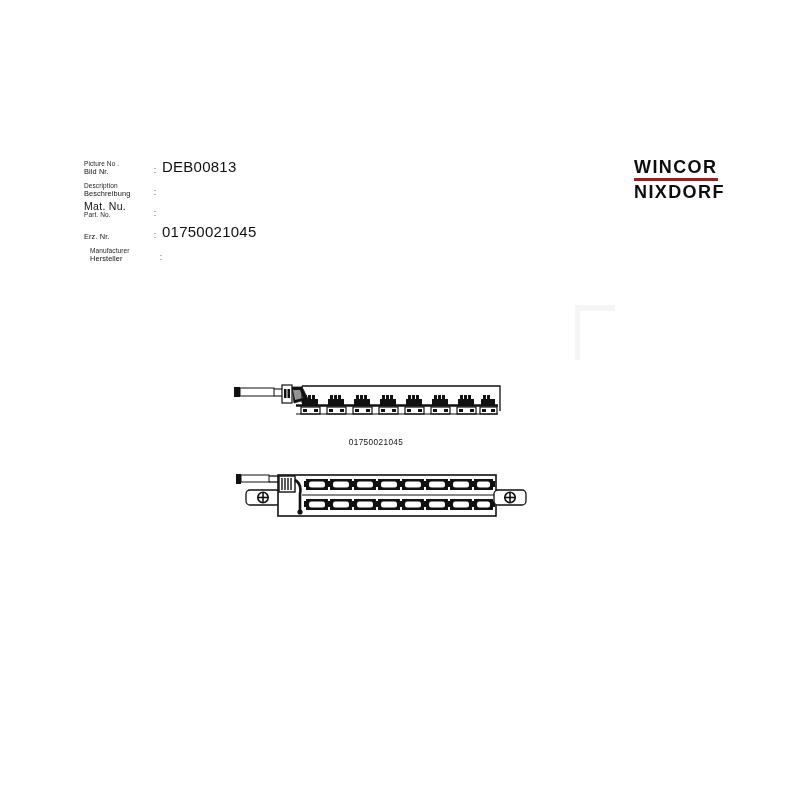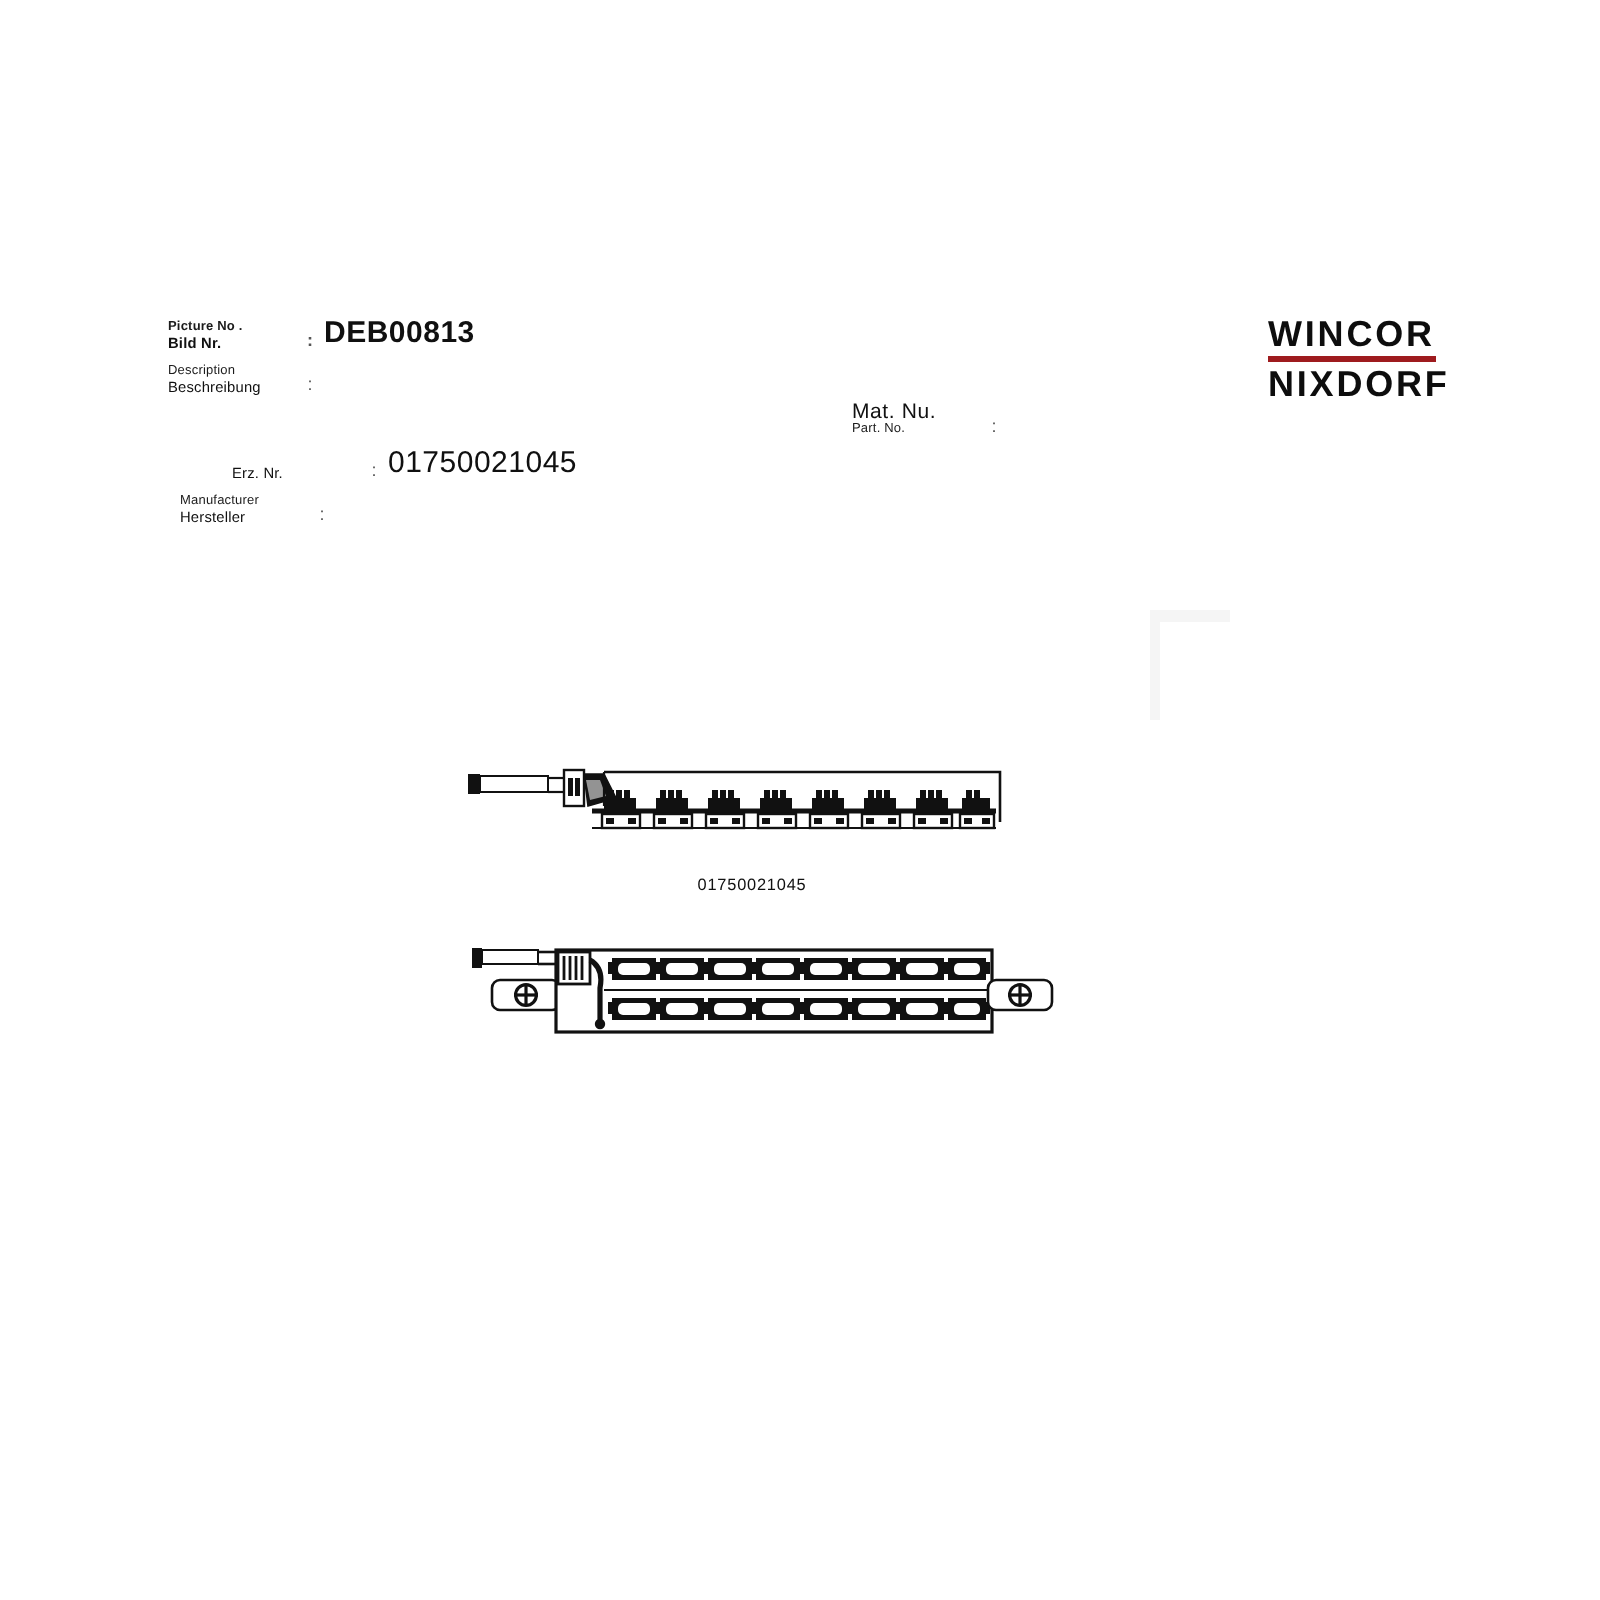--- a/index.html
+++ b/index.html
@@ -66,24 +66,24 @@
     padding-bottom: 0px;
   }
   .spec-value {
     flex: 1;
     font-size: 15px;
     letter-spacing: 0.25px;
     color: #101010;
     white-space: nowrap;
     padding-bottom: 0px;
   }
-  .row-bild   { height: 20px; font-weight: bold; }
+  .row-bild   { height: 20px; }
   .row-desc   { height: 20px; }
-  .row-mat    { height: 19px; justify-content: flex-end; }
-  .row-erz    { height: 20px; margin-left: 32px; }
+  .row-mat    { height: 19px; }
+  .row-erz    { height: 20px; }
   .row-manu   { height: 20px; }
 
   
   #logo {
     position: absolute;
     left: 634px;
     top: 158px;
     width: 86px;
     text-align: left;
   }

